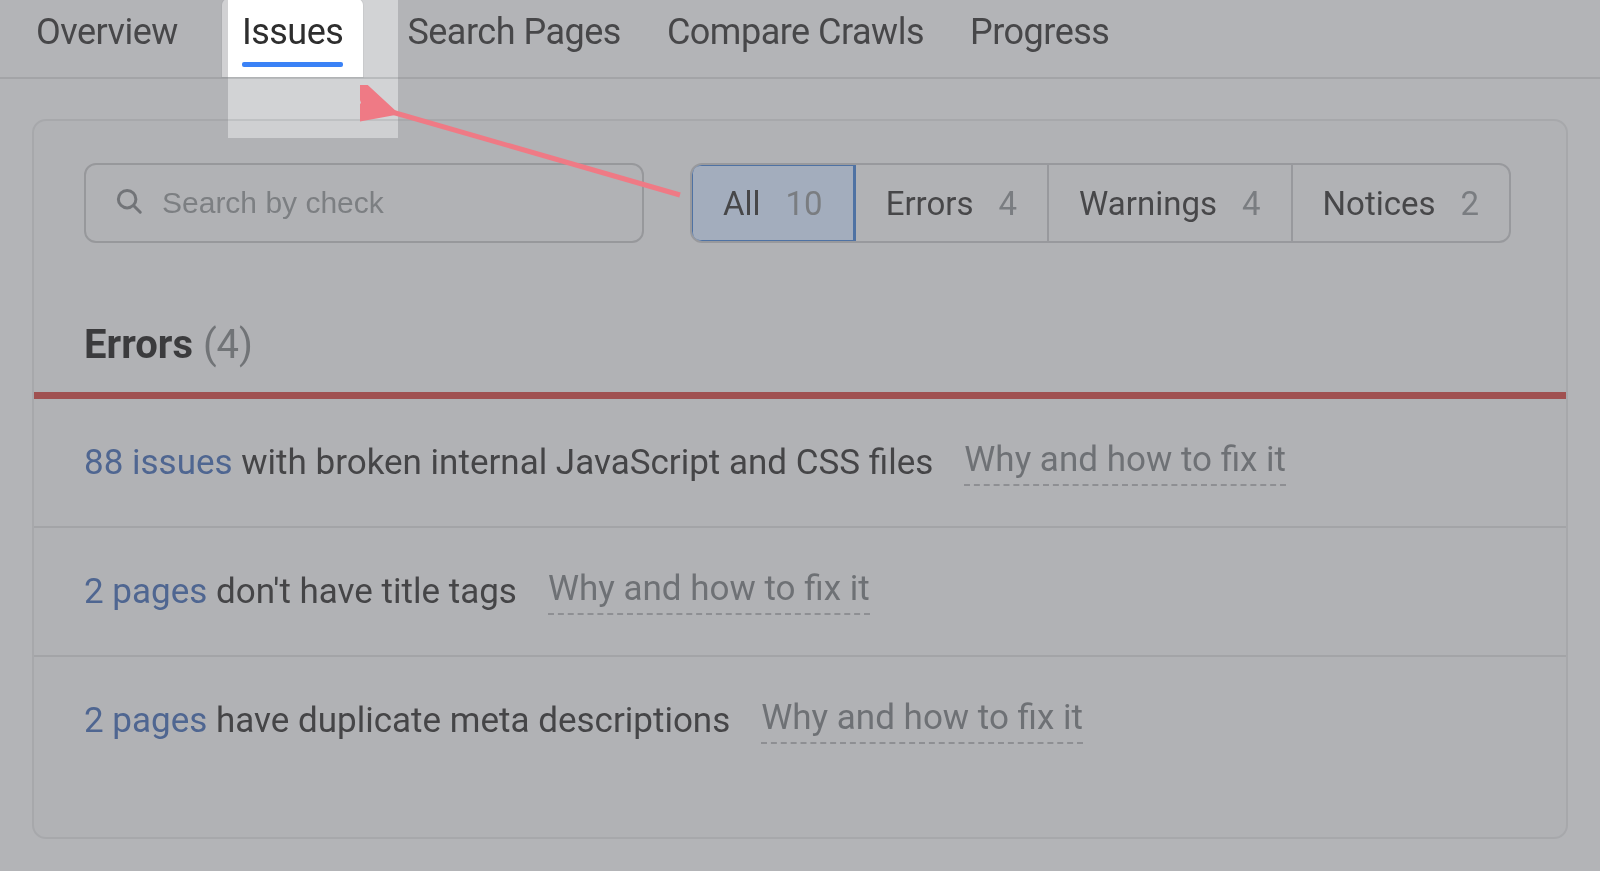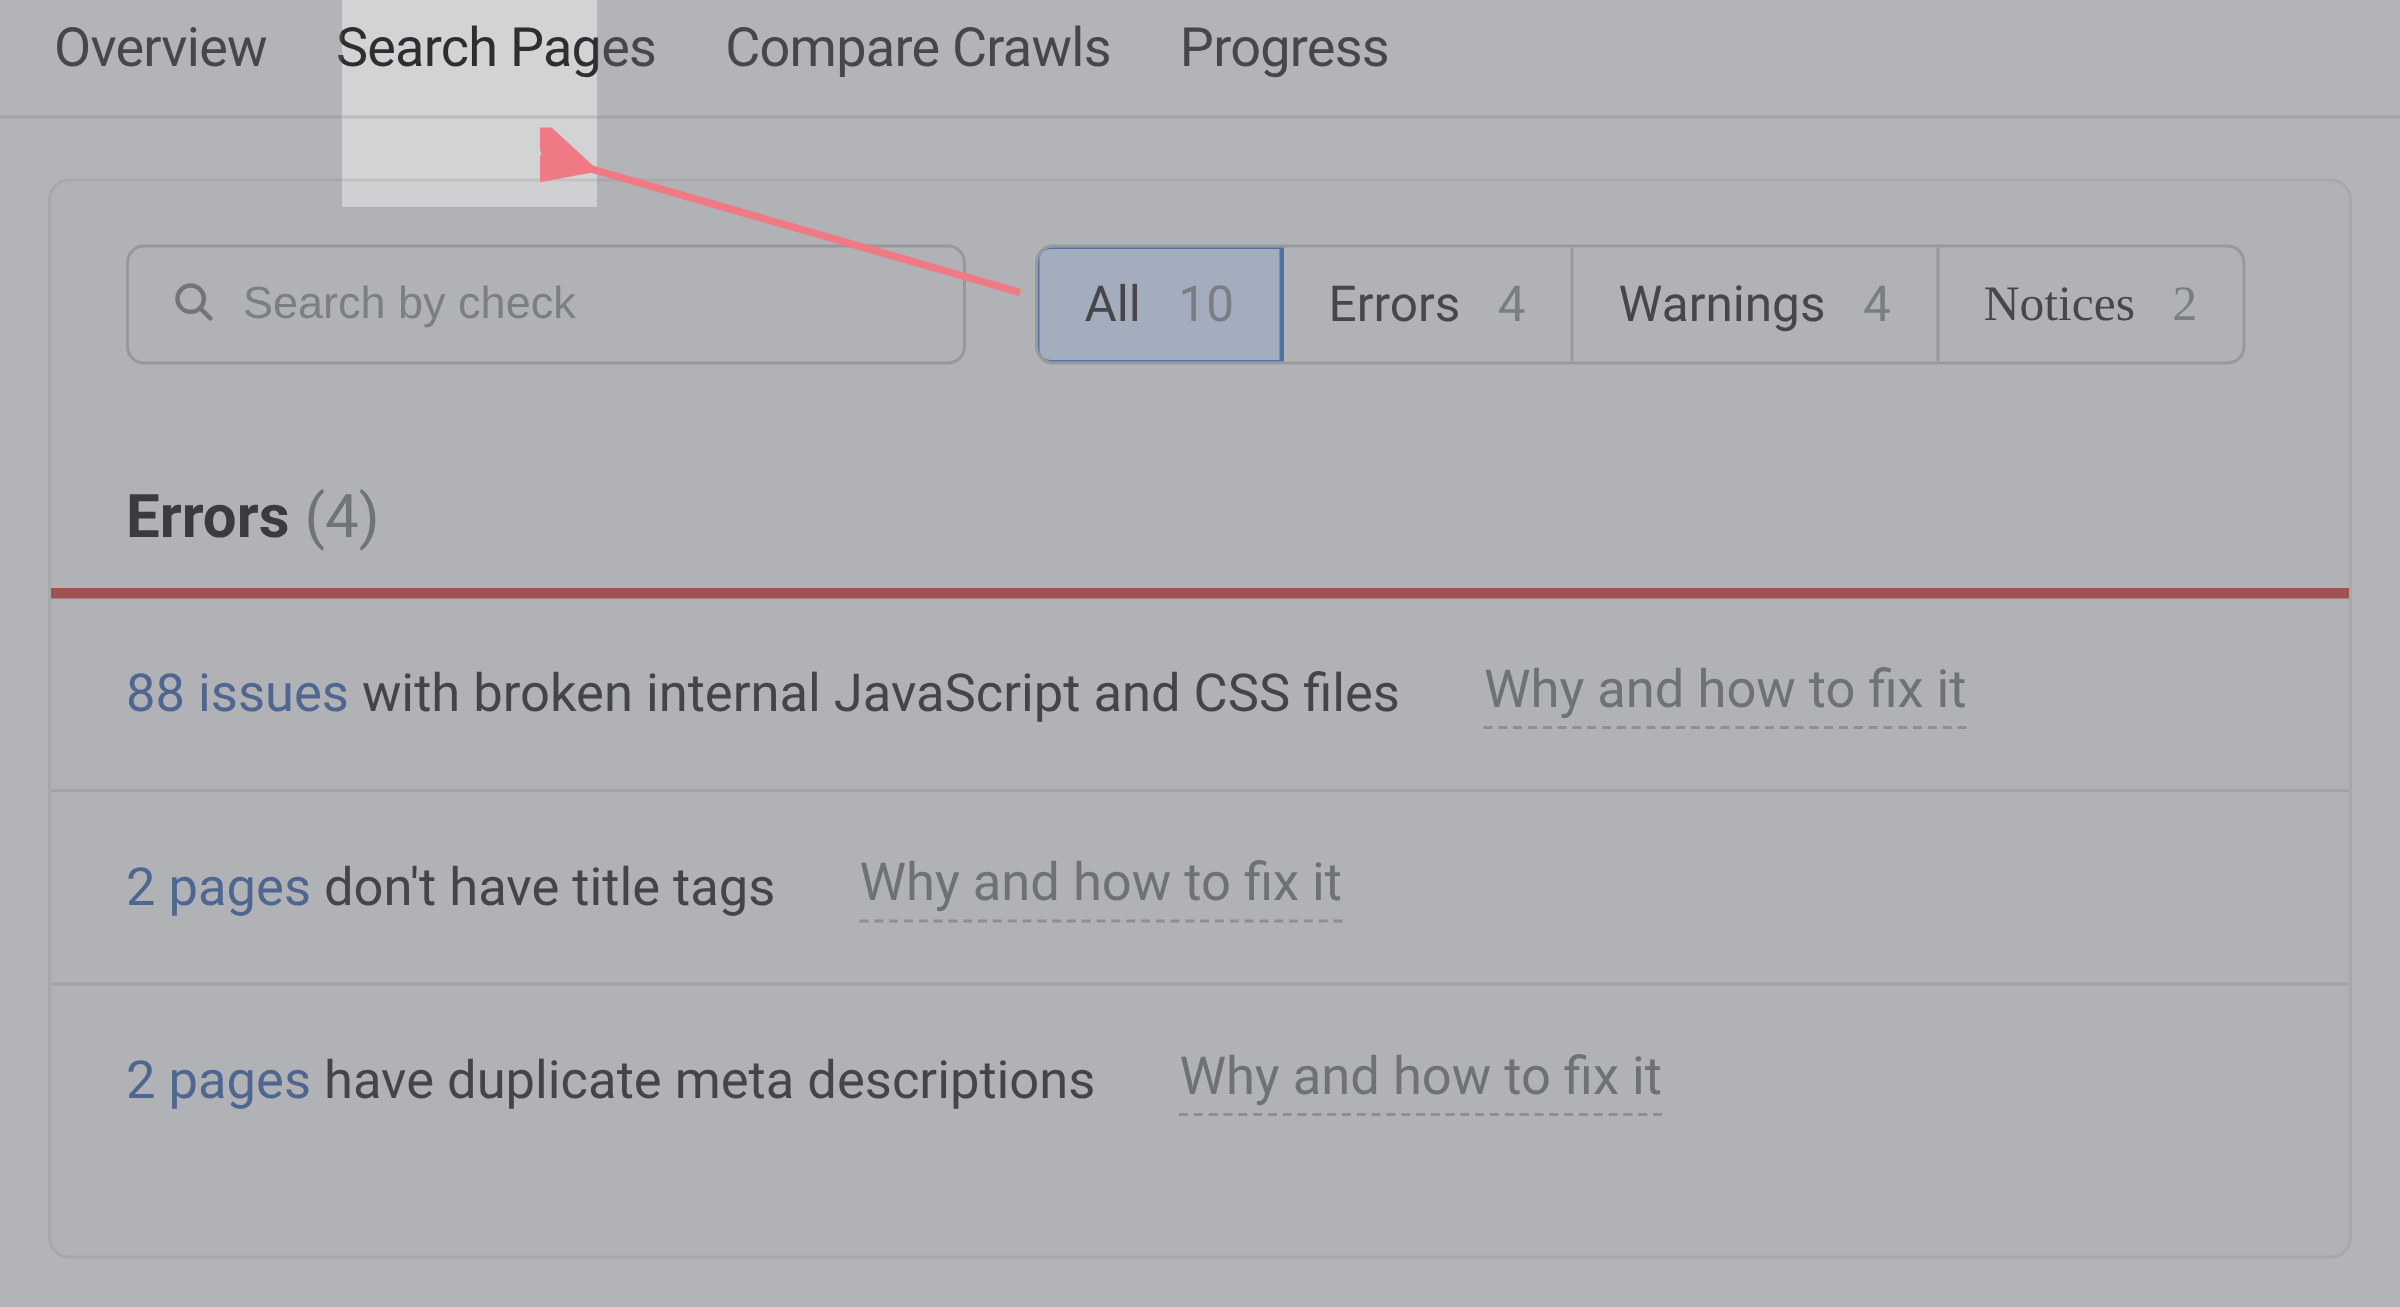--- a/index.html
+++ b/index.html
@@ -114,21 +114,21 @@
     display: flex;
     align-items: center;
     gap: 25px;
     padding: 0 30px;
     font-size: 33px;
     color: #2e2e2e;
     border-right: 2px solid #a9abad;
     cursor: pointer;
     white-space: nowrap;
   }
-  .seg:last-child { border-right: none; font-family: Liberation Serif, serif; }
+  .seg:last-child { border-right: none; }
   .seg .count { color: #7c8083; }
   .seg.selected {
     background: #b9c9de;
     border: 3px solid #3b6fb7;
     margin: -2px 0 -2px -2px;
     border-radius: 10px 0 0 10px;
   }
 
   .section-head {
     padding: 78px 50px 24px 50px;
@@ -139,21 +139,21 @@
 
   .red-rule {
     height: 7px;
     background: #b53d3a;
     margin: 0;
   }
 
   .issue-row {
     display: flex;
     align-items: center;
-    gap: 56px;
+    gap: 31px;
     padding: 40px 50px;
     border-bottom: 2px solid #b9bbbd;
     font-size: 35px;
     color: #2b2b2b;
   }
   .issue-row:last-child { border-bottom: none; }
   .issue-text .link {
     color: #3a5d9b;
     cursor: pointer;
   }
@@ -163,20 +163,21 @@
     padding-bottom: 4px;
     cursor: pointer;
     white-space: nowrap;
   }
 </style>
 </head>
 <body>
 
 <nav class="tabbar">
   <div class="tab">Overview</div>
+  <div class="tab active">Issues</div>
   <div class="tab">Search Pages</div>
   <div class="tab">Compare Crawls</div>
   <div class="tab">Progress</div>
 </nav>
 
 <section class="panel">
 
   <div class="toolbar">
     <div class="search">
       <span>

